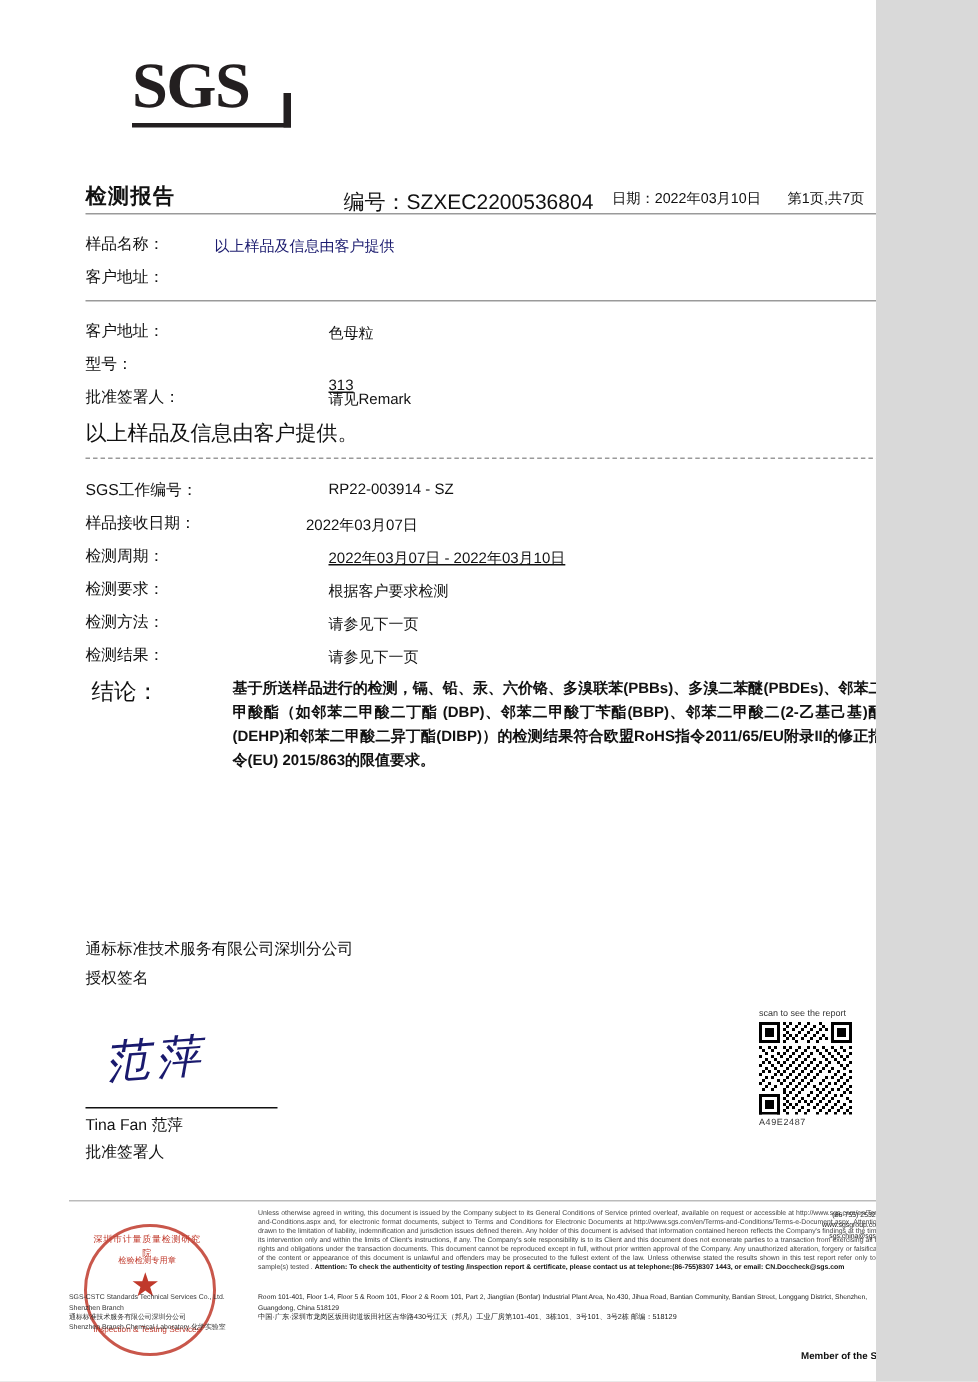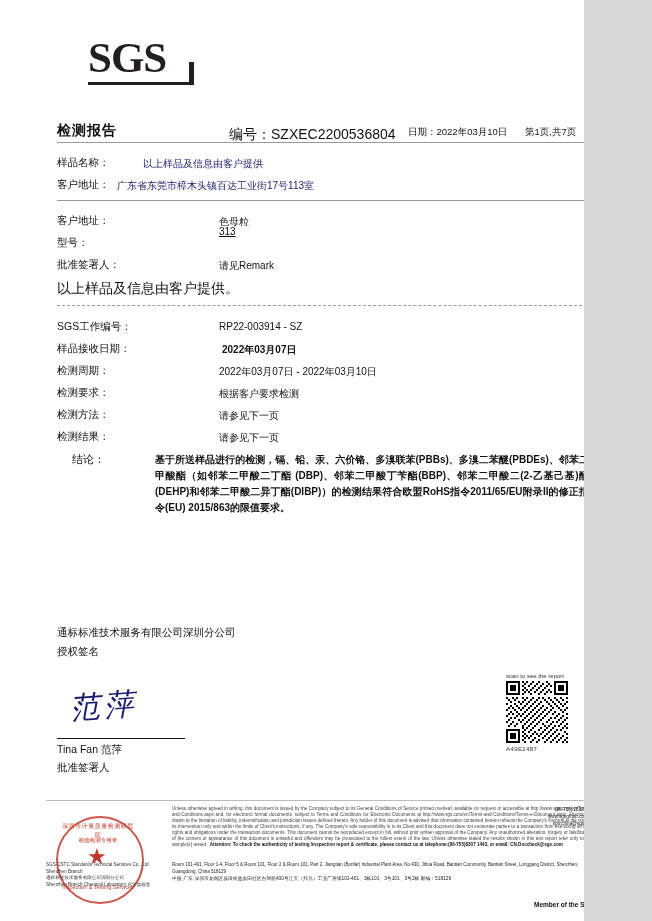--- a/index.html
+++ b/index.html
@@ -127,23 +127,23 @@
     white-space: nowrap;
   }
   .note {
     position: absolute;
     font-size: 14px;
     color: #111;
   }
 
   .concl-label {
     position: absolute;
-    left: 72px;
+    left: 61px;
     top: 452px;
-    font-size: 11px;
+    font-size: 15px;
     color: #111;
   }
   .concl-body {
     position: absolute;
     left: 155px;
     top: 452px;
     width: 434px;
     font-size: 10px;
     line-height: 16px;
     color: #111;
@@ -371,45 +371,44 @@
   <div class="hdr-no">编号：SZXEC2200536804</div>
   <div class="hdr-date">日期：2022年03月10日</div>
   <div class="hdr-page">第1页,共7页</div>
 
   <div class="rule" style="top:142px;"></div>
 
   <div class="fld-label" style="left:57px; top:156px;">样品名称：</div>
   <div class="fld-val" style="left:143px; top:157px;">以上样品及信息由客户提供</div>
 
   <div class="fld-label" style="left:57px; top:178px;">客户地址：</div>
-  <div class="fld-val" style="left:117px; top:179px;">广东省东莞市樟木头镇百达工业街17号113室</div>
 
   <div class="rule" style="top:200px;"></div>
 
   <div class="fld-label" style="left:57px; top:214px;">客户地址：</div>
   <div class="fld-val-dark" style="left:219px; top:215px;">色母粒</div>
 
   <div class="fld-label" style="left:57px; top:236px;">型号：</div>
-  <div class="fld-val-dark" style="left:219px; top:226px;text-decoration:underline;">313</div>
+  <div class="fld-val-dark" style="left:219px; top:252px;text-decoration:underline;">313</div>
 
   <div class="fld-label" style="left:57px; top:258px;">批准签署人：</div>
   <div class="fld-val-dark" style="left:219px; top:259px;">请见Remark</div>
 
   <div class="note" style="left:57px; top:280px;">以上样品及信息由客户提供。</div>
 
   <div class="rule-dashed" style="top:305px;"></div>
 
   <div class="fld-label" style="left:57px; top:320px;">SGS工作编号：</div>
   <div class="fld-val-dark" style="left:219px; top:321px;">RP22-003914 - SZ</div>
 
   <div class="fld-label" style="left:57px; top:342px;">样品接收日期：</div>
-  <div class="fld-val-dark" style="left:222px; top:343px;font-weight:bold;">2022年03月07日</div>
+  <div class="fld-val-dark" style="left:204px; top:343px;">2022年03月07日</div>
 
   <div class="fld-label" style="left:57px; top:364px;">检测周期：</div>
-  <div class="fld-val-dark" style="left:219px; top:365px;">2022年03月07日 - 2022年03月10日</div>
+  <div class="fld-val-dark" style="left:219px; top:365px;text-decoration:underline;">2022年03月07日 - 2022年03月10日</div>
 
   <div class="fld-label" style="left:57px; top:386px;">检测要求：</div>
   <div class="fld-val-dark" style="left:219px; top:387px;">根据客户要求检测</div>
 
   <div class="fld-label" style="left:57px; top:408px;">检测方法：</div>
   <div class="fld-val-dark" style="left:219px; top:409px;">请参见下一页</div>
 
   <div class="fld-label" style="left:57px; top:430px;">检测结果：</div>
   <div class="fld-val-dark" style="left:219px; top:431px;">请参见下一页</div>
 

